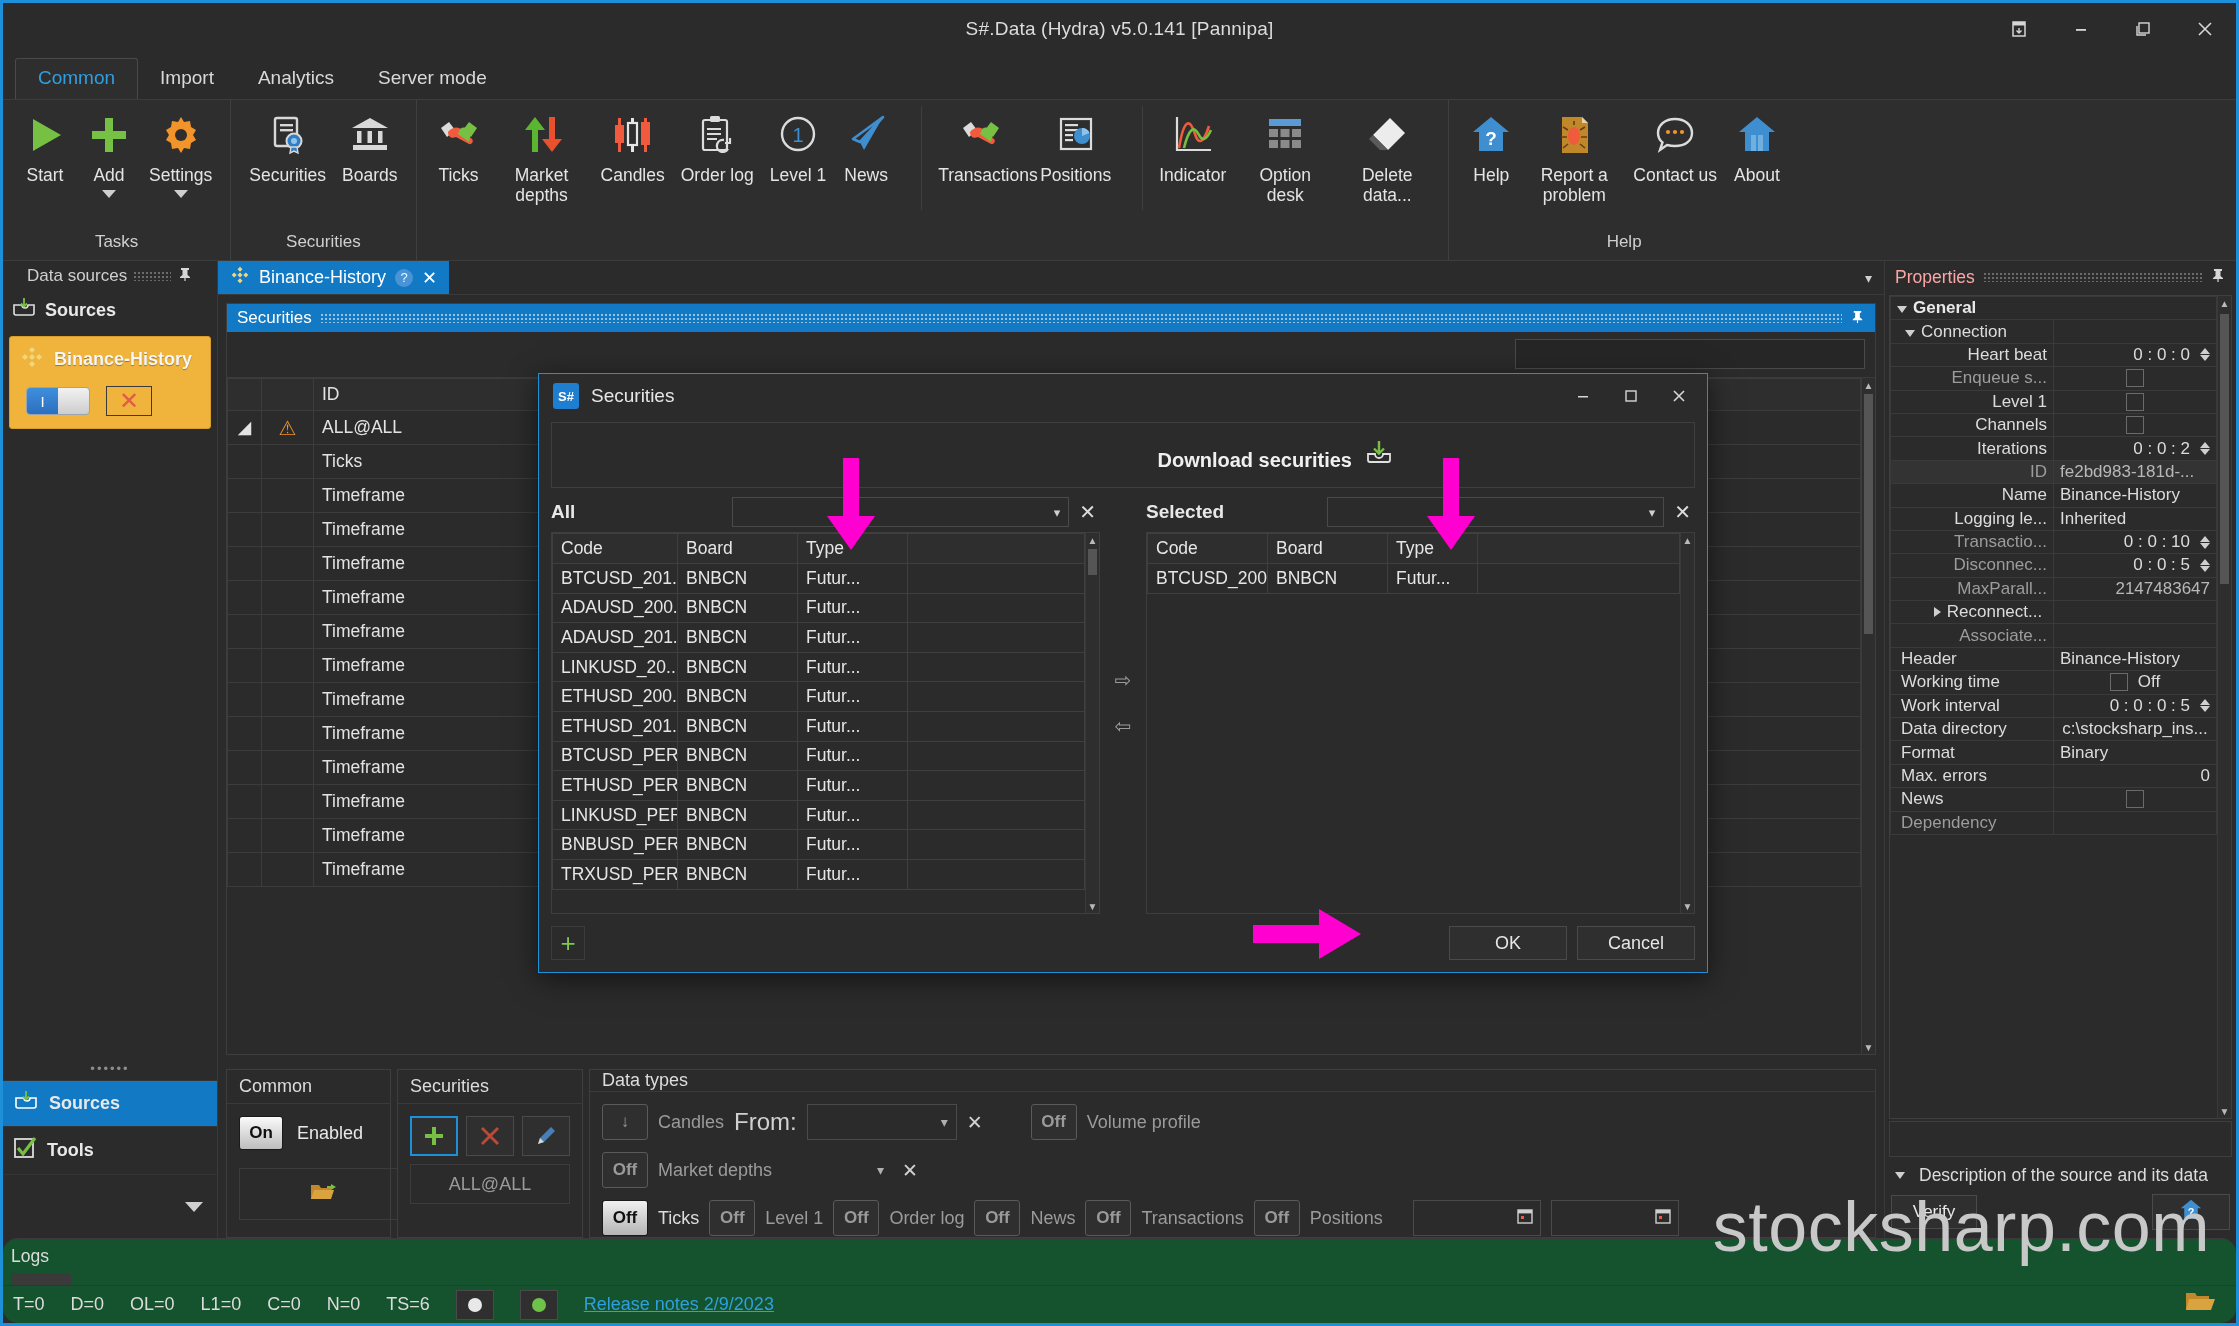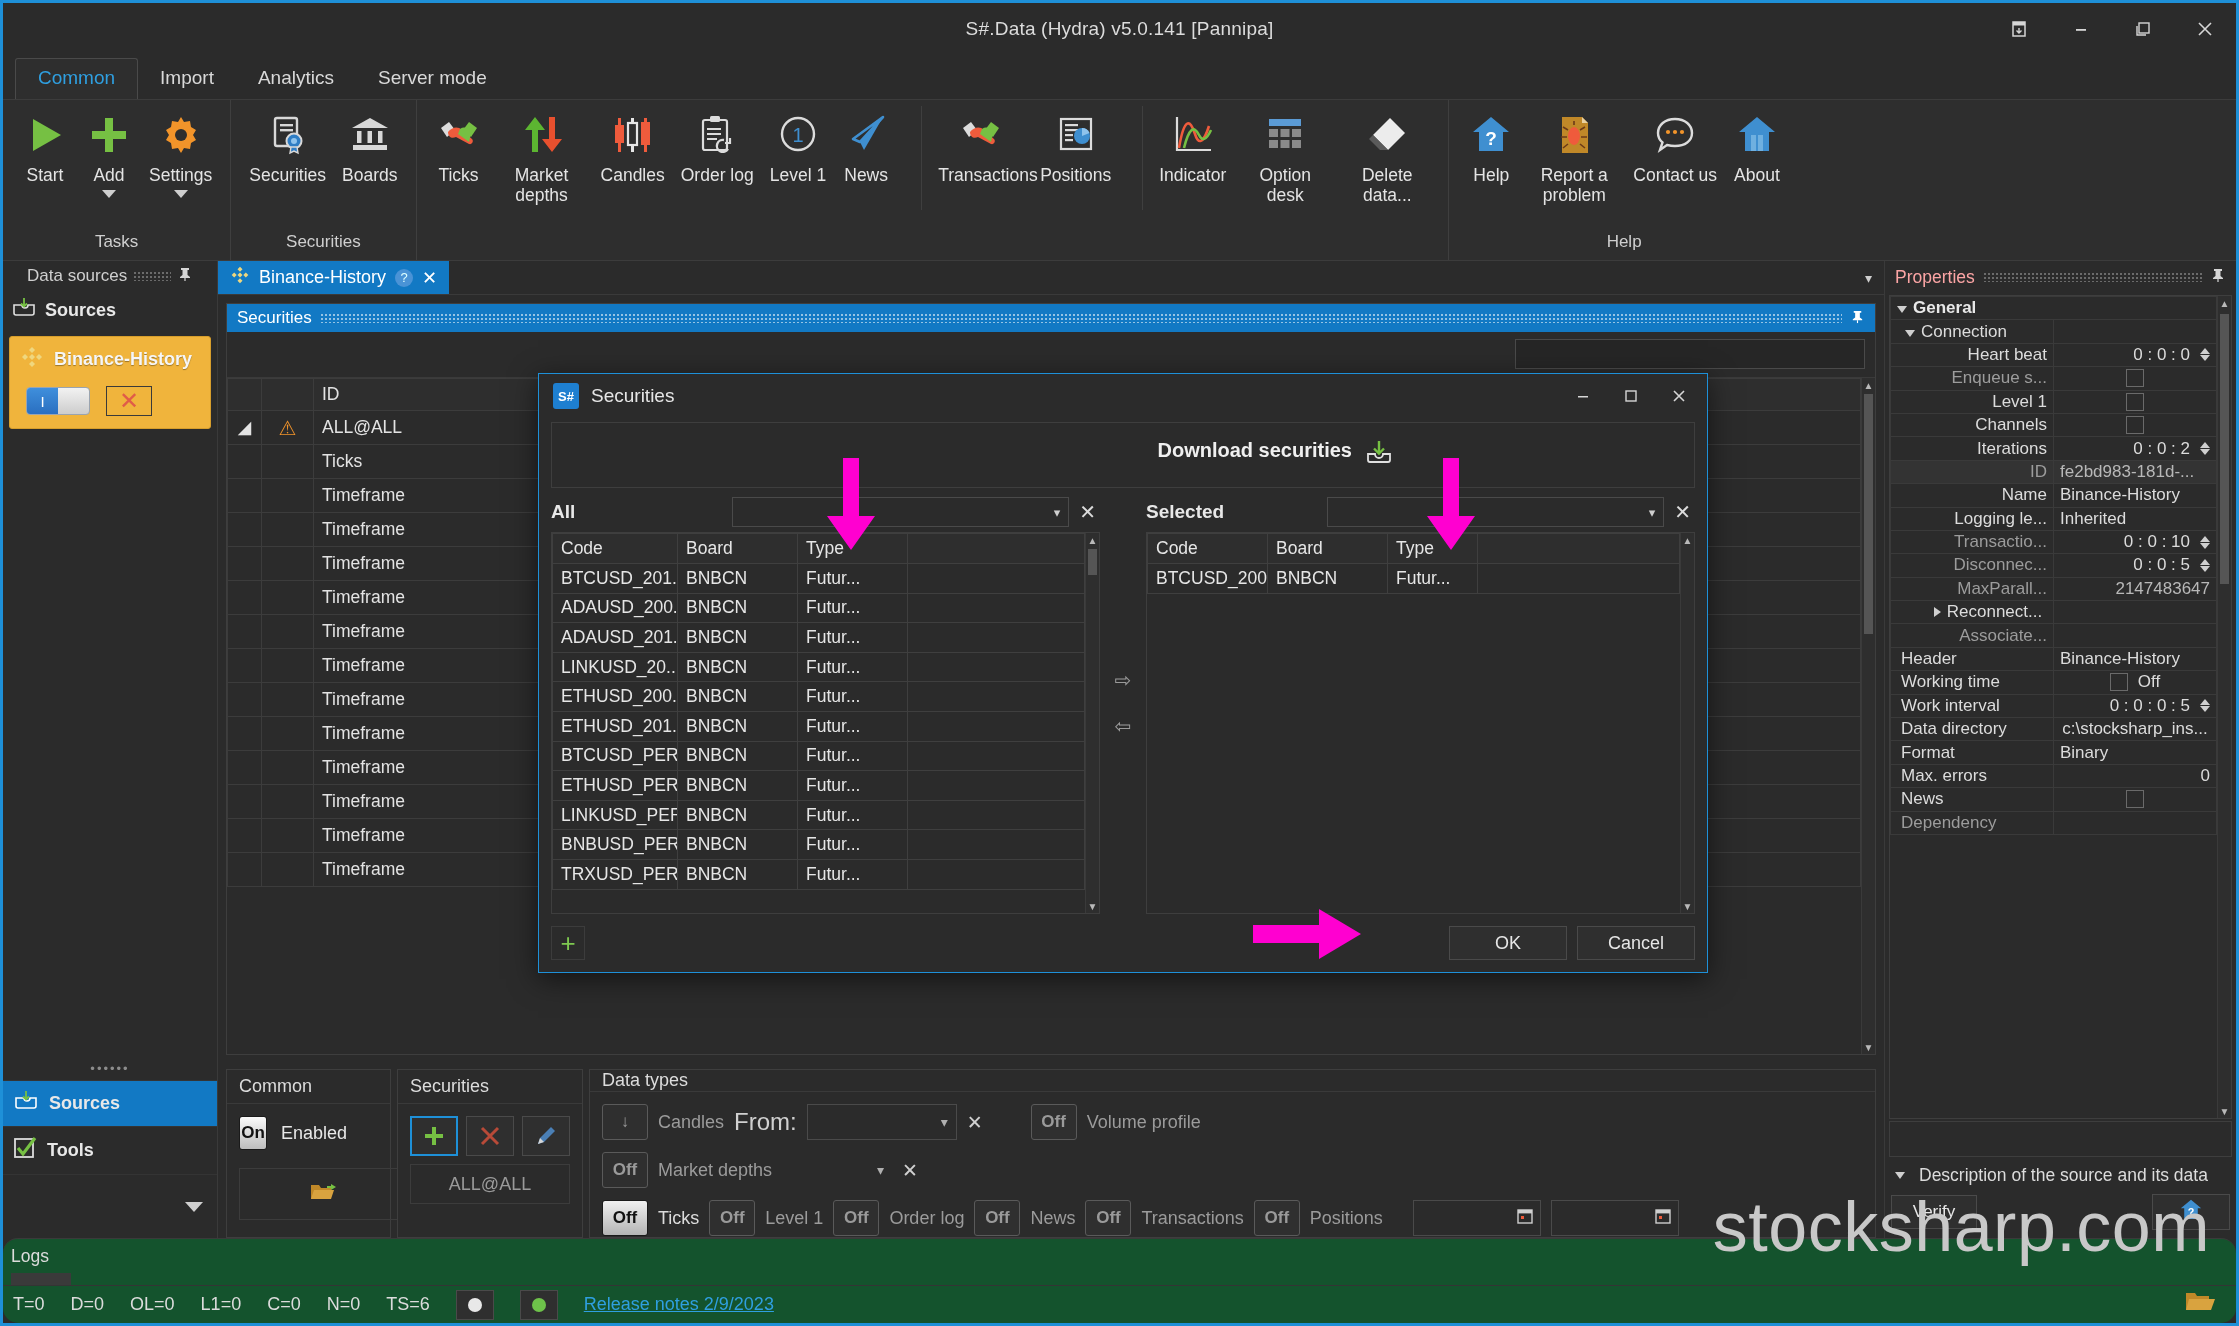--- a/index.html
+++ b/index.html
@@ -122,21 +122,21 @@
   .scroll-v .thumb{ position:absolute; left:2px; right:2px; background:#555; }
   .arrowbtn{ height:14px; display:flex; align-items:center; justify-content:center;
              color:#b9b9b9; font-size:10px;}
 
   
   .bottomdock{ height:175px; display:flex; gap:6px; padding:6px 8px 0 8px; flex:0 0 auto;}
   .bdpanel{ border:1px solid #3e3e3e; background:#2b2b2b; display:flex; flex-direction:column;}
   .bdhdr{ height:34px; display:flex; align-items:center; padding:0 12px; font-size:18px;
           color:#dcdcdc; border-bottom:1px solid #3a3a3a;}
   .bdbody{ flex:1; padding:12px; }
-  .onbtn{ width:28px;height:34px;border:1px solid #1a1a1a;border-radius:3px;
+  .onbtn{ width:44px;height:34px;border:1px solid #1a1a1a;border-radius:3px;
           background:linear-gradient(#fafafa,#bdbdbd); color:#111; font-weight:bold;
           font-size:17px; display:flex;align-items:center;justify-content:center;}
   .offbtn{ width:46px;height:36px;border:1px solid #5a5a5a;border-radius:3px;background:#2f2f2f;
            color:#9a9a9a; font-weight:bold; font-size:17px;
            display:flex;align-items:center;justify-content:center;}
   .offbtn.lit{ background:linear-gradient(#f0f0f0,#b4b4b4); color:#111; border-color:#1a1a1a;}
   .sqbtn{ width:72px;height:40px;border:1px solid #4a4a4a;background:#2f2f2f;display:flex;
           align-items:center;justify-content:center;}
   .sqbtn.sel{ border:2px solid #1e90d8; }
   .wide{ border:1px solid #3c3c3c; height:40px; display:flex;align-items:center;
@@ -1131,21 +1131,21 @@
         </div>
         <div class="mclose">
           <svg width="18" height="18" viewBox="0 0 18 18">
               <path d="M4 4 L14 14 M14 4 L4 14" stroke="#d6d6d6" stroke-width="1.6"></path>
             </svg>
         </div>
       </div>
     </div>
 
     <div class="mdl-top">
-      <div style="margin-left:auto;display:flex;align-items:flex-start;gap:12px;margin-right:300px;">
+      <div style="margin-left:auto;display:flex;align-items:flex-end;gap:12px;margin-right:300px;">
         <span class="dlbl">Download securities</span>
         <span>
           <svg width="30" height="28" viewBox="0 0 30 28">
             <path d="M4 15 v6 a2 2 0 0 0 2 2 h18 a2 2 0 0 0 2-2 v-6 h-7 a4 4 0 0 1-8 0 H4z" fill="none" stroke="#e0e0e0" stroke-width="1.8"></path>
             <path d="M15 2 v12 M10 9.5 l5 5 5-5" stroke="#76c043" stroke-width="2.4" fill="none"></path>
           </svg>
         </span>
       </div>
     </div>
 

